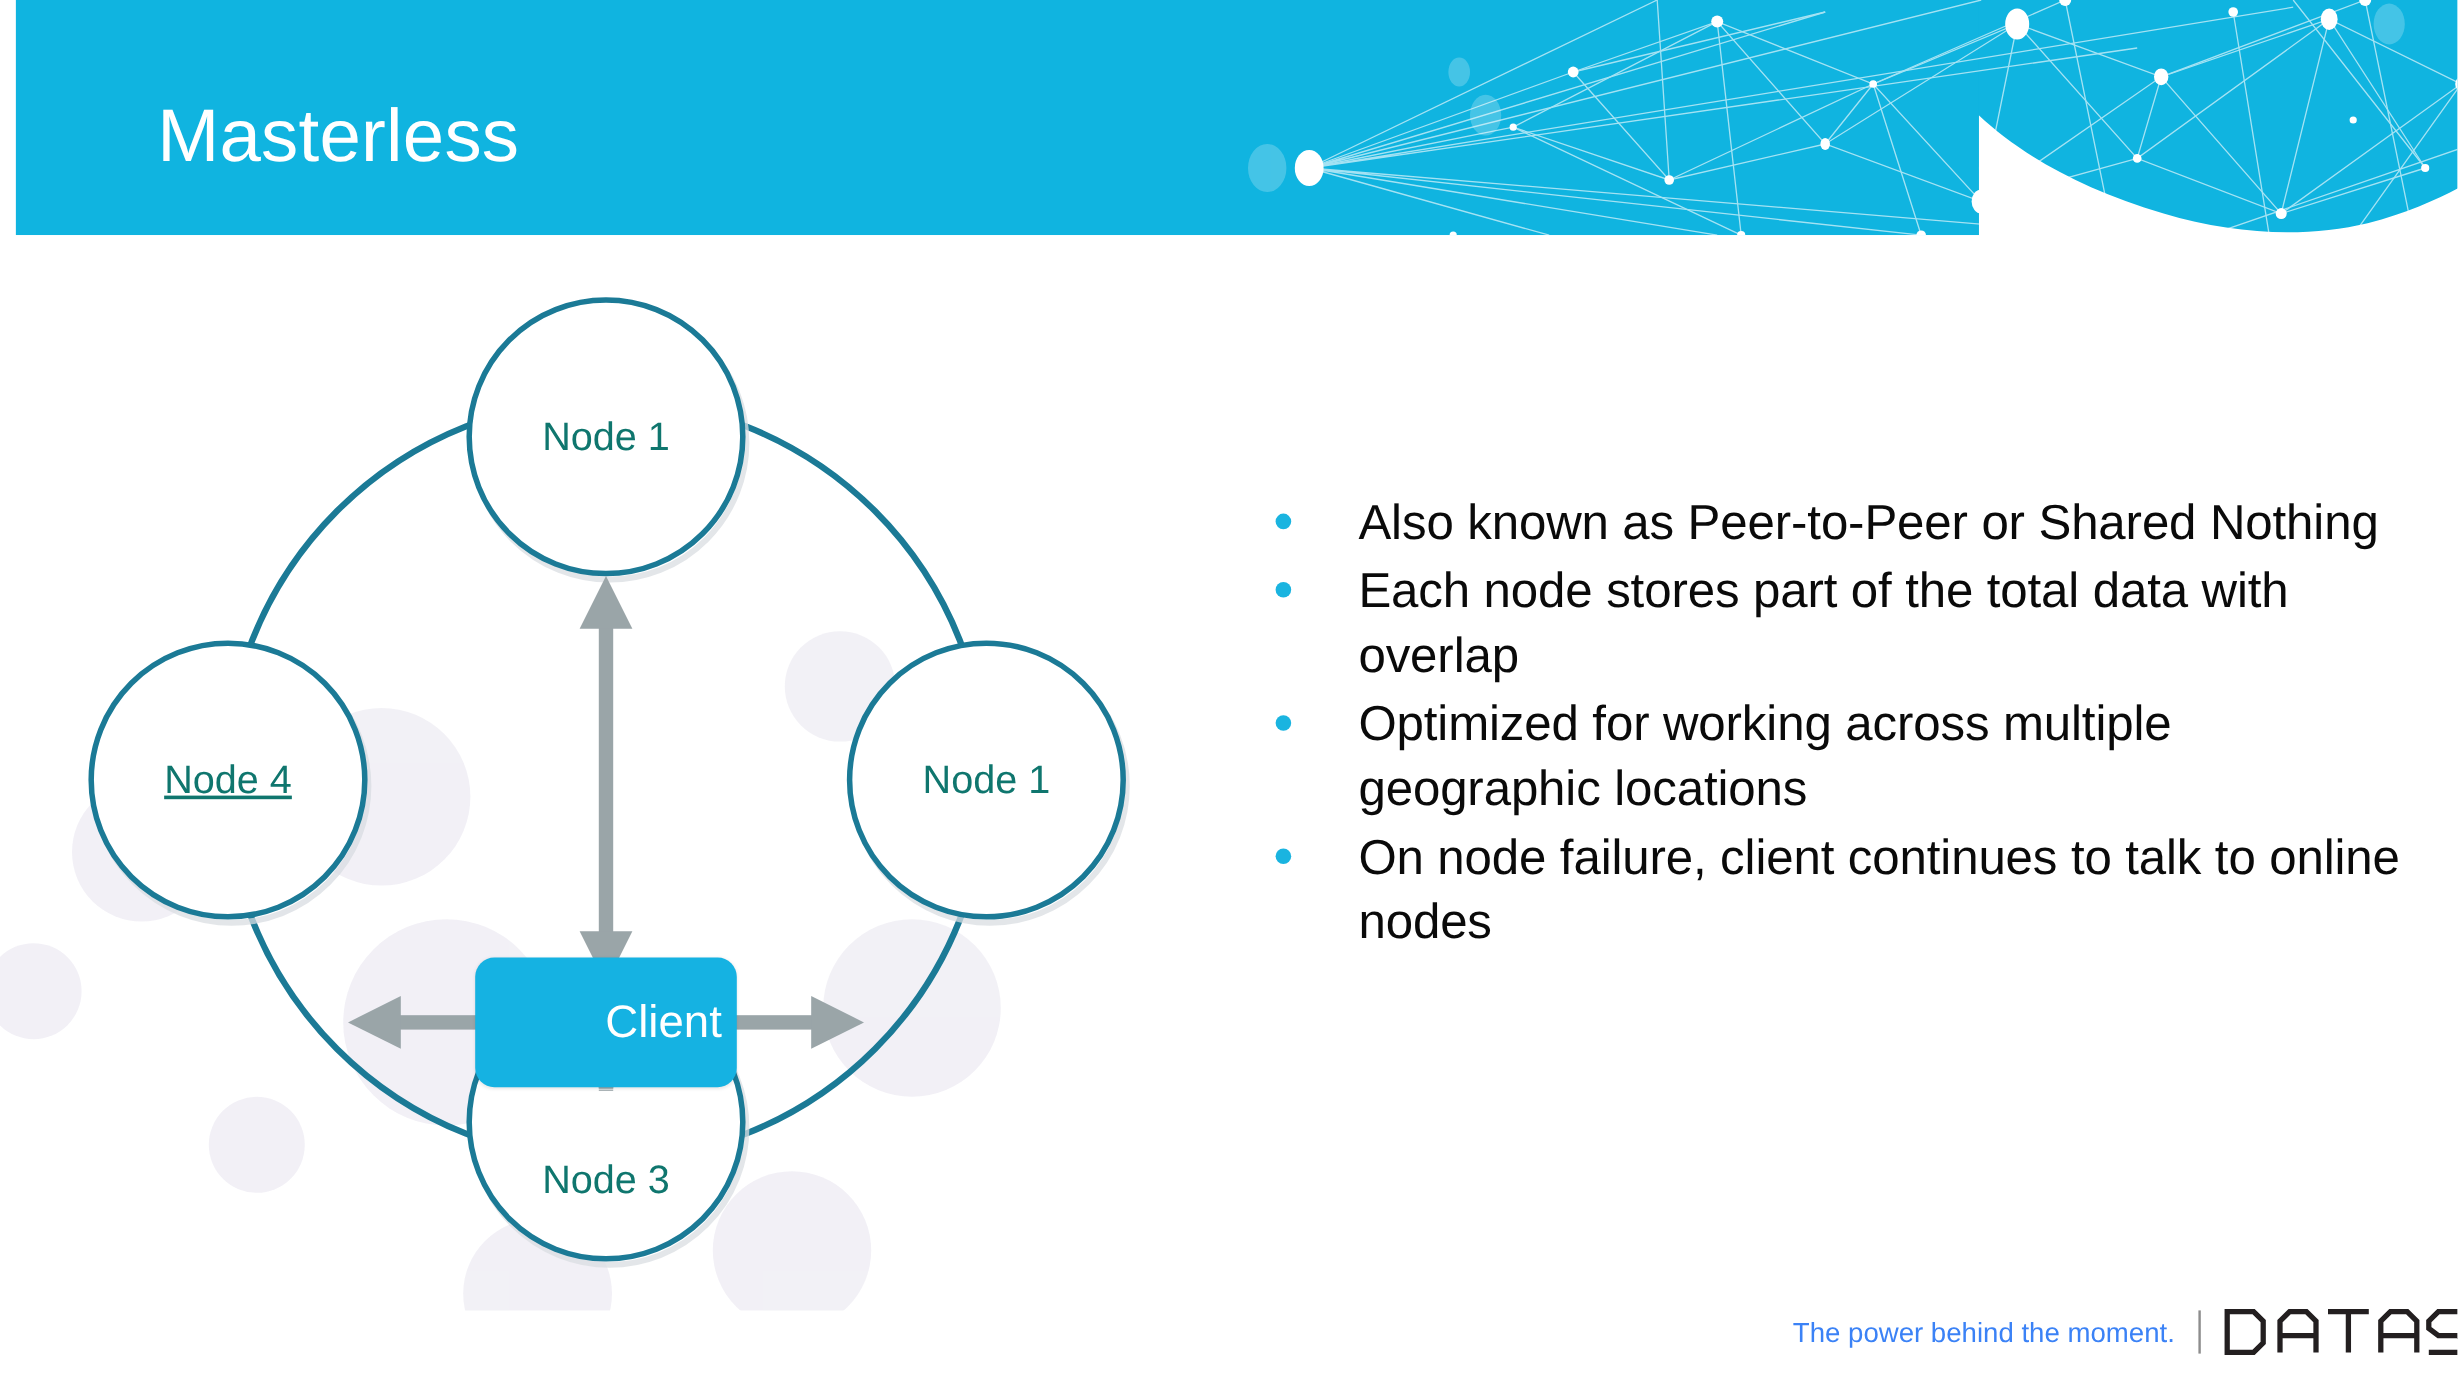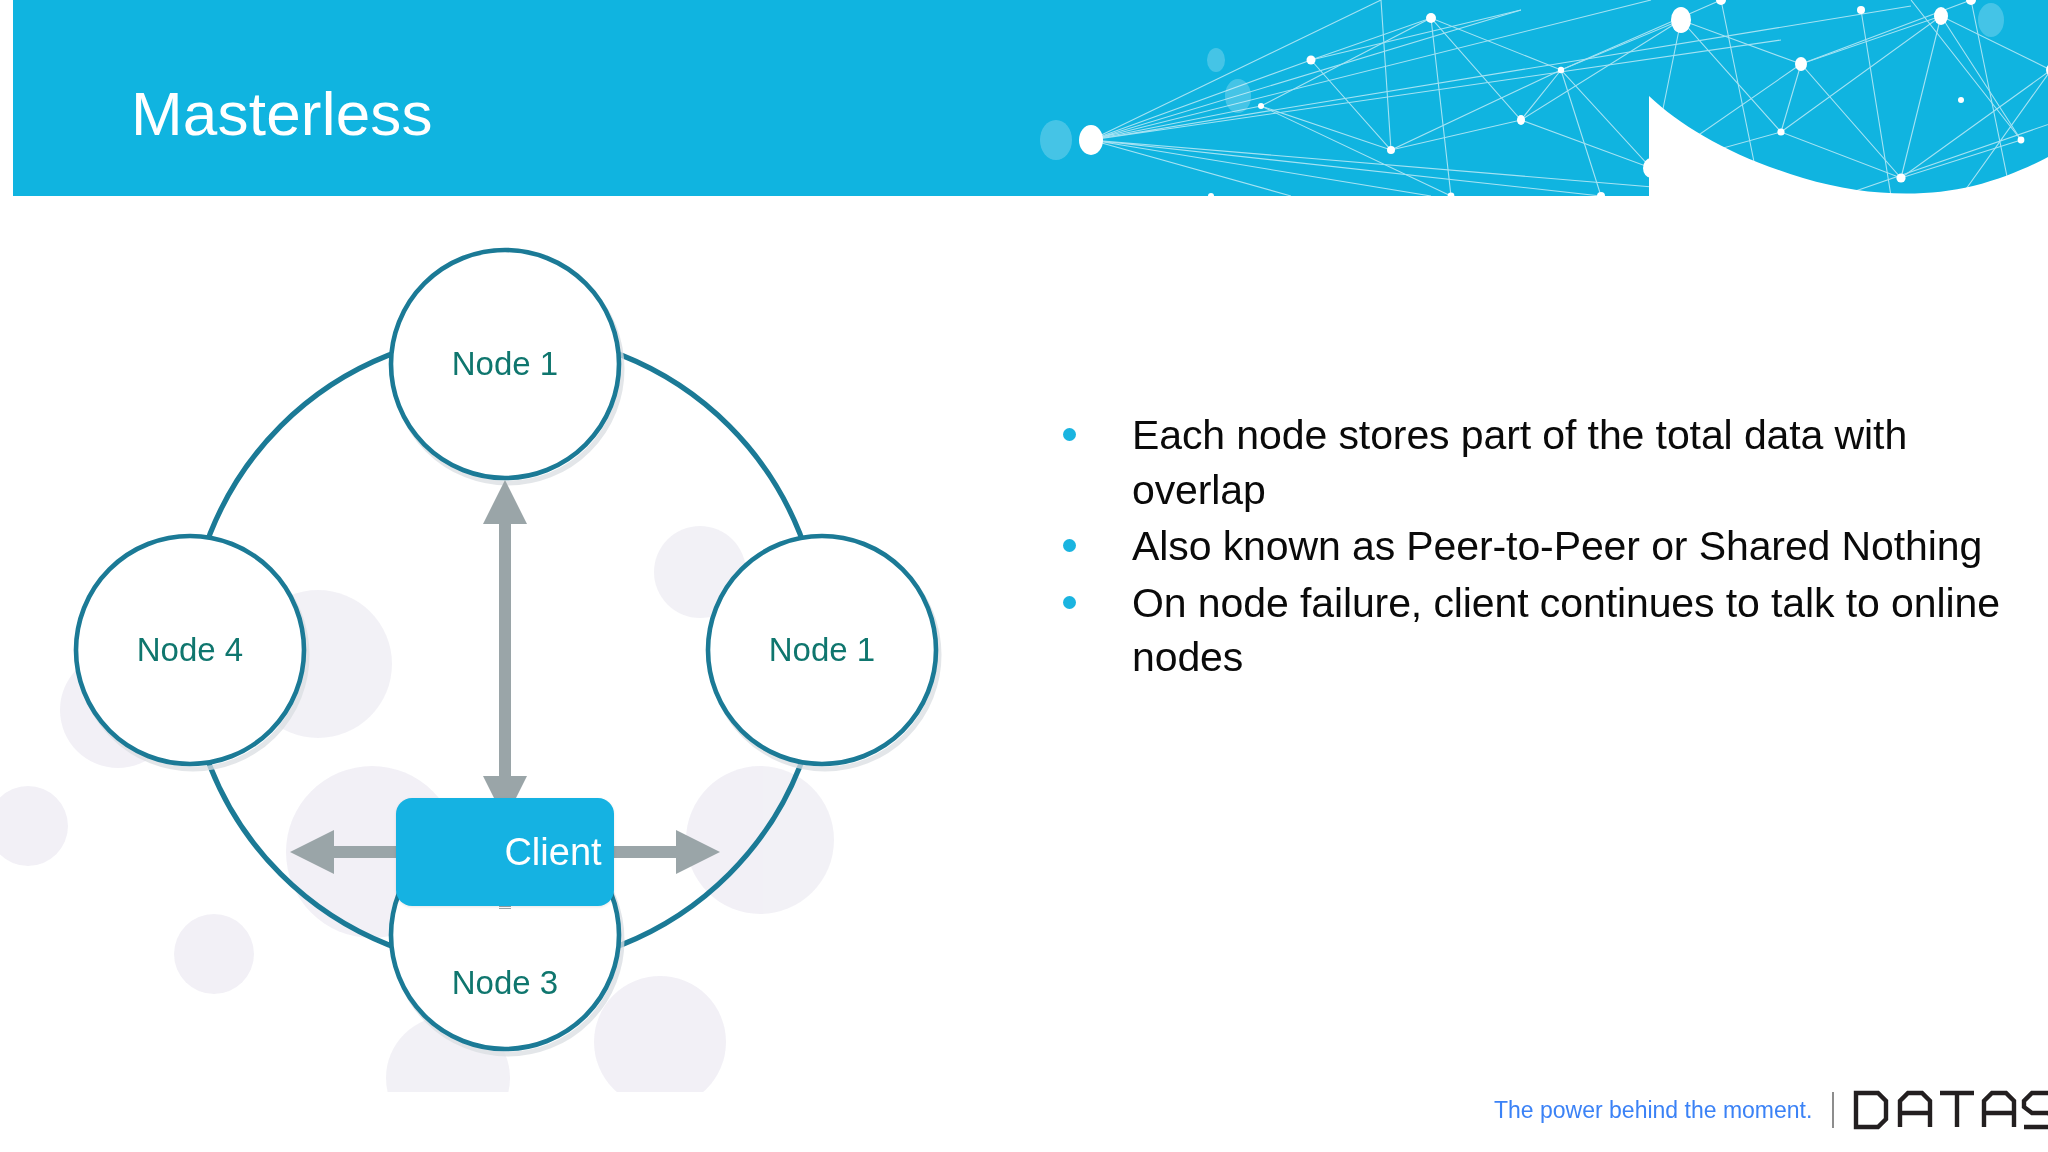--- a/index.html
+++ b/index.html
@@ -337,35 +337,39 @@
         <g fill="#9aa5a8">
           <rect x="606" y="634" width="82" height="12"></rect>
           <polygon points="720,640 676,662 676,618"></polygon>
         </g>
       </g>
     </svg>
 
     <div class="node-label" style="left:505px; top:152px;">Node 1</div>
     <div class="node-label" style="left:822px; top:438px;">Node 1</div>
     <div class="node-label" style="left:505px; top:723px;margin-top:48px;">Node 3</div>
-    <div class="node-label" style="left:190px; top:438px;">Node 4</div>
+    <div class="node-label" style="left:190px; top:438px;text-decoration:underline;">Node 4</div>
 
     <div class="client-box">
       <div class="client-label">Client</div>
     </div>
   </div>
 
   <div class="bullets">
     <div class="bullet-row">
       <span class="bullet-dot"></span>
-      <span class="bullet-text">Each node stores part of the total data with overlap</span>
+      <span class="bullet-text">Also known as Peer-to-Peer or Shared Nothing</span>
     </div>
     <div class="bullet-row">
       <span class="bullet-dot"></span>
-      <span class="bullet-text">Also known as Peer-to-Peer or Shared Nothing</span>
+      <span class="bullet-text">Each node stores part of the total data with overlap</span>
+    </div>
+    <div class="bullet-row">
+      <span class="bullet-dot"></span>
+      <span class="bullet-text">Optimized for working across multiple geographic locations</span>
     </div>
     <div class="bullet-row">
       <span class="bullet-dot"></span>
       <span class="bullet-text">On node failure, client continues to talk to online nodes</span>
     </div>
   </div>
 
   <div class="footer-logo">
     <span class="footer-tagline">The power behind the moment.</span>
     <span class="footer-divider"></span>

